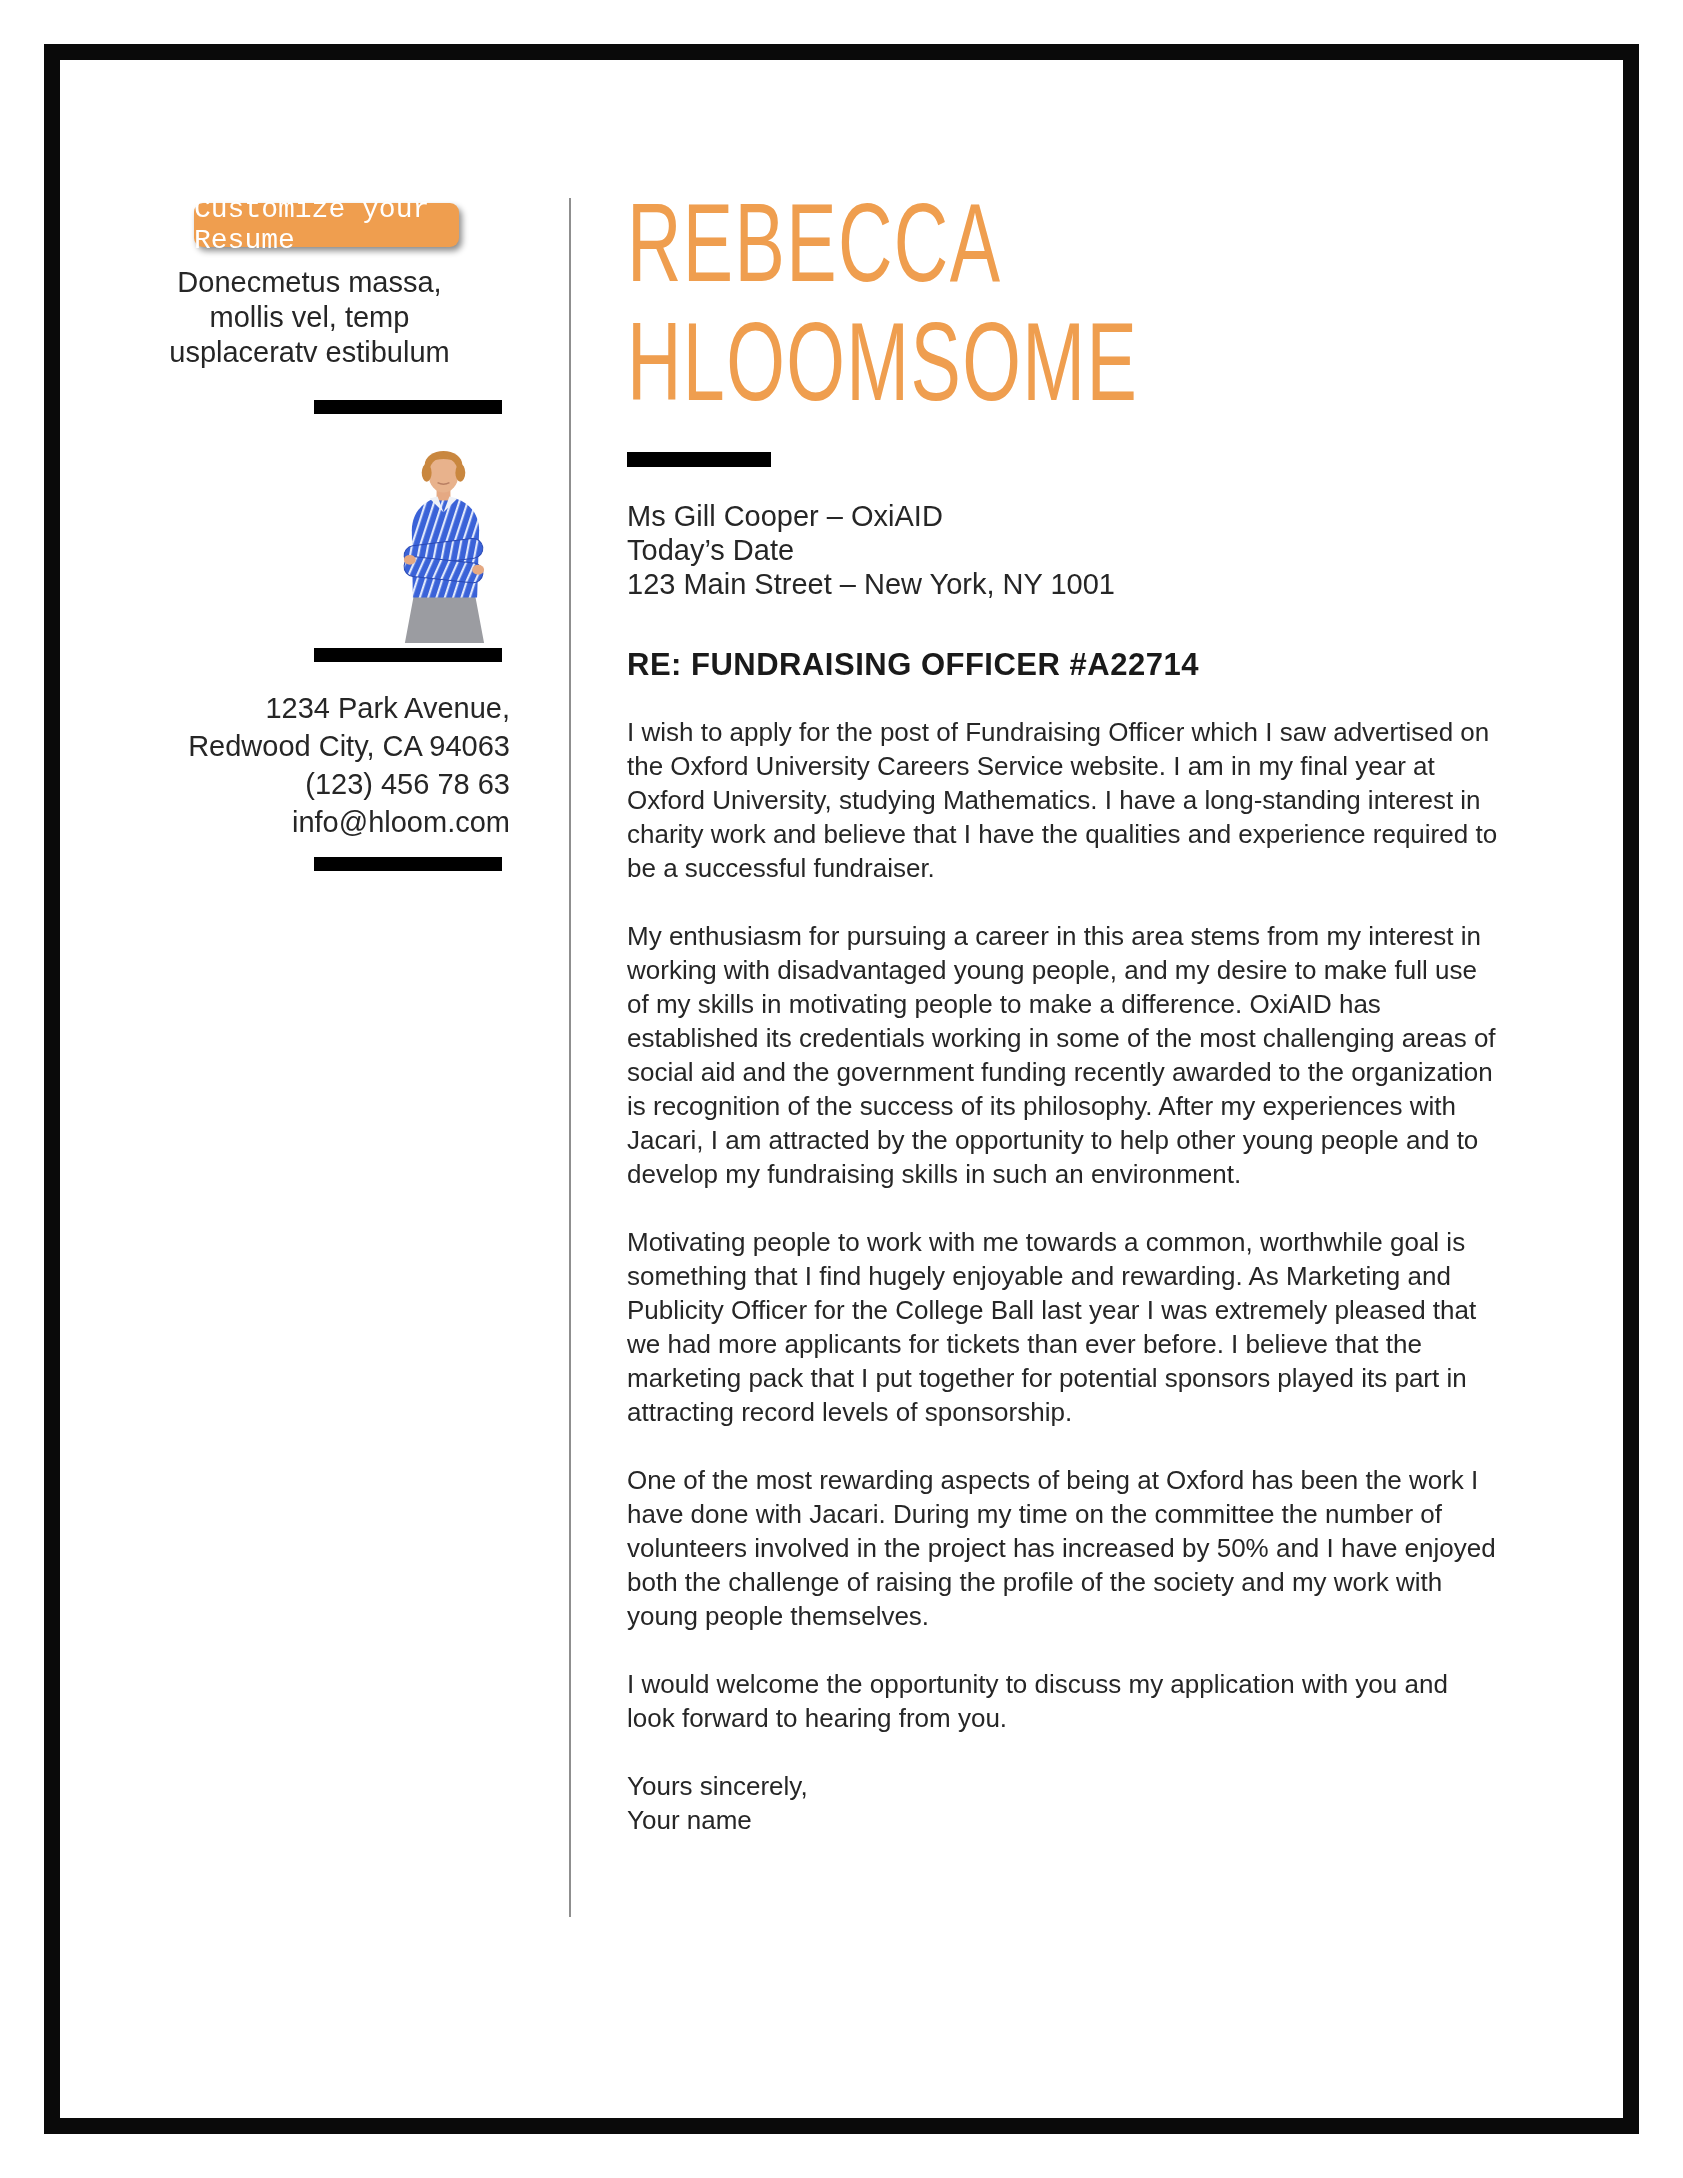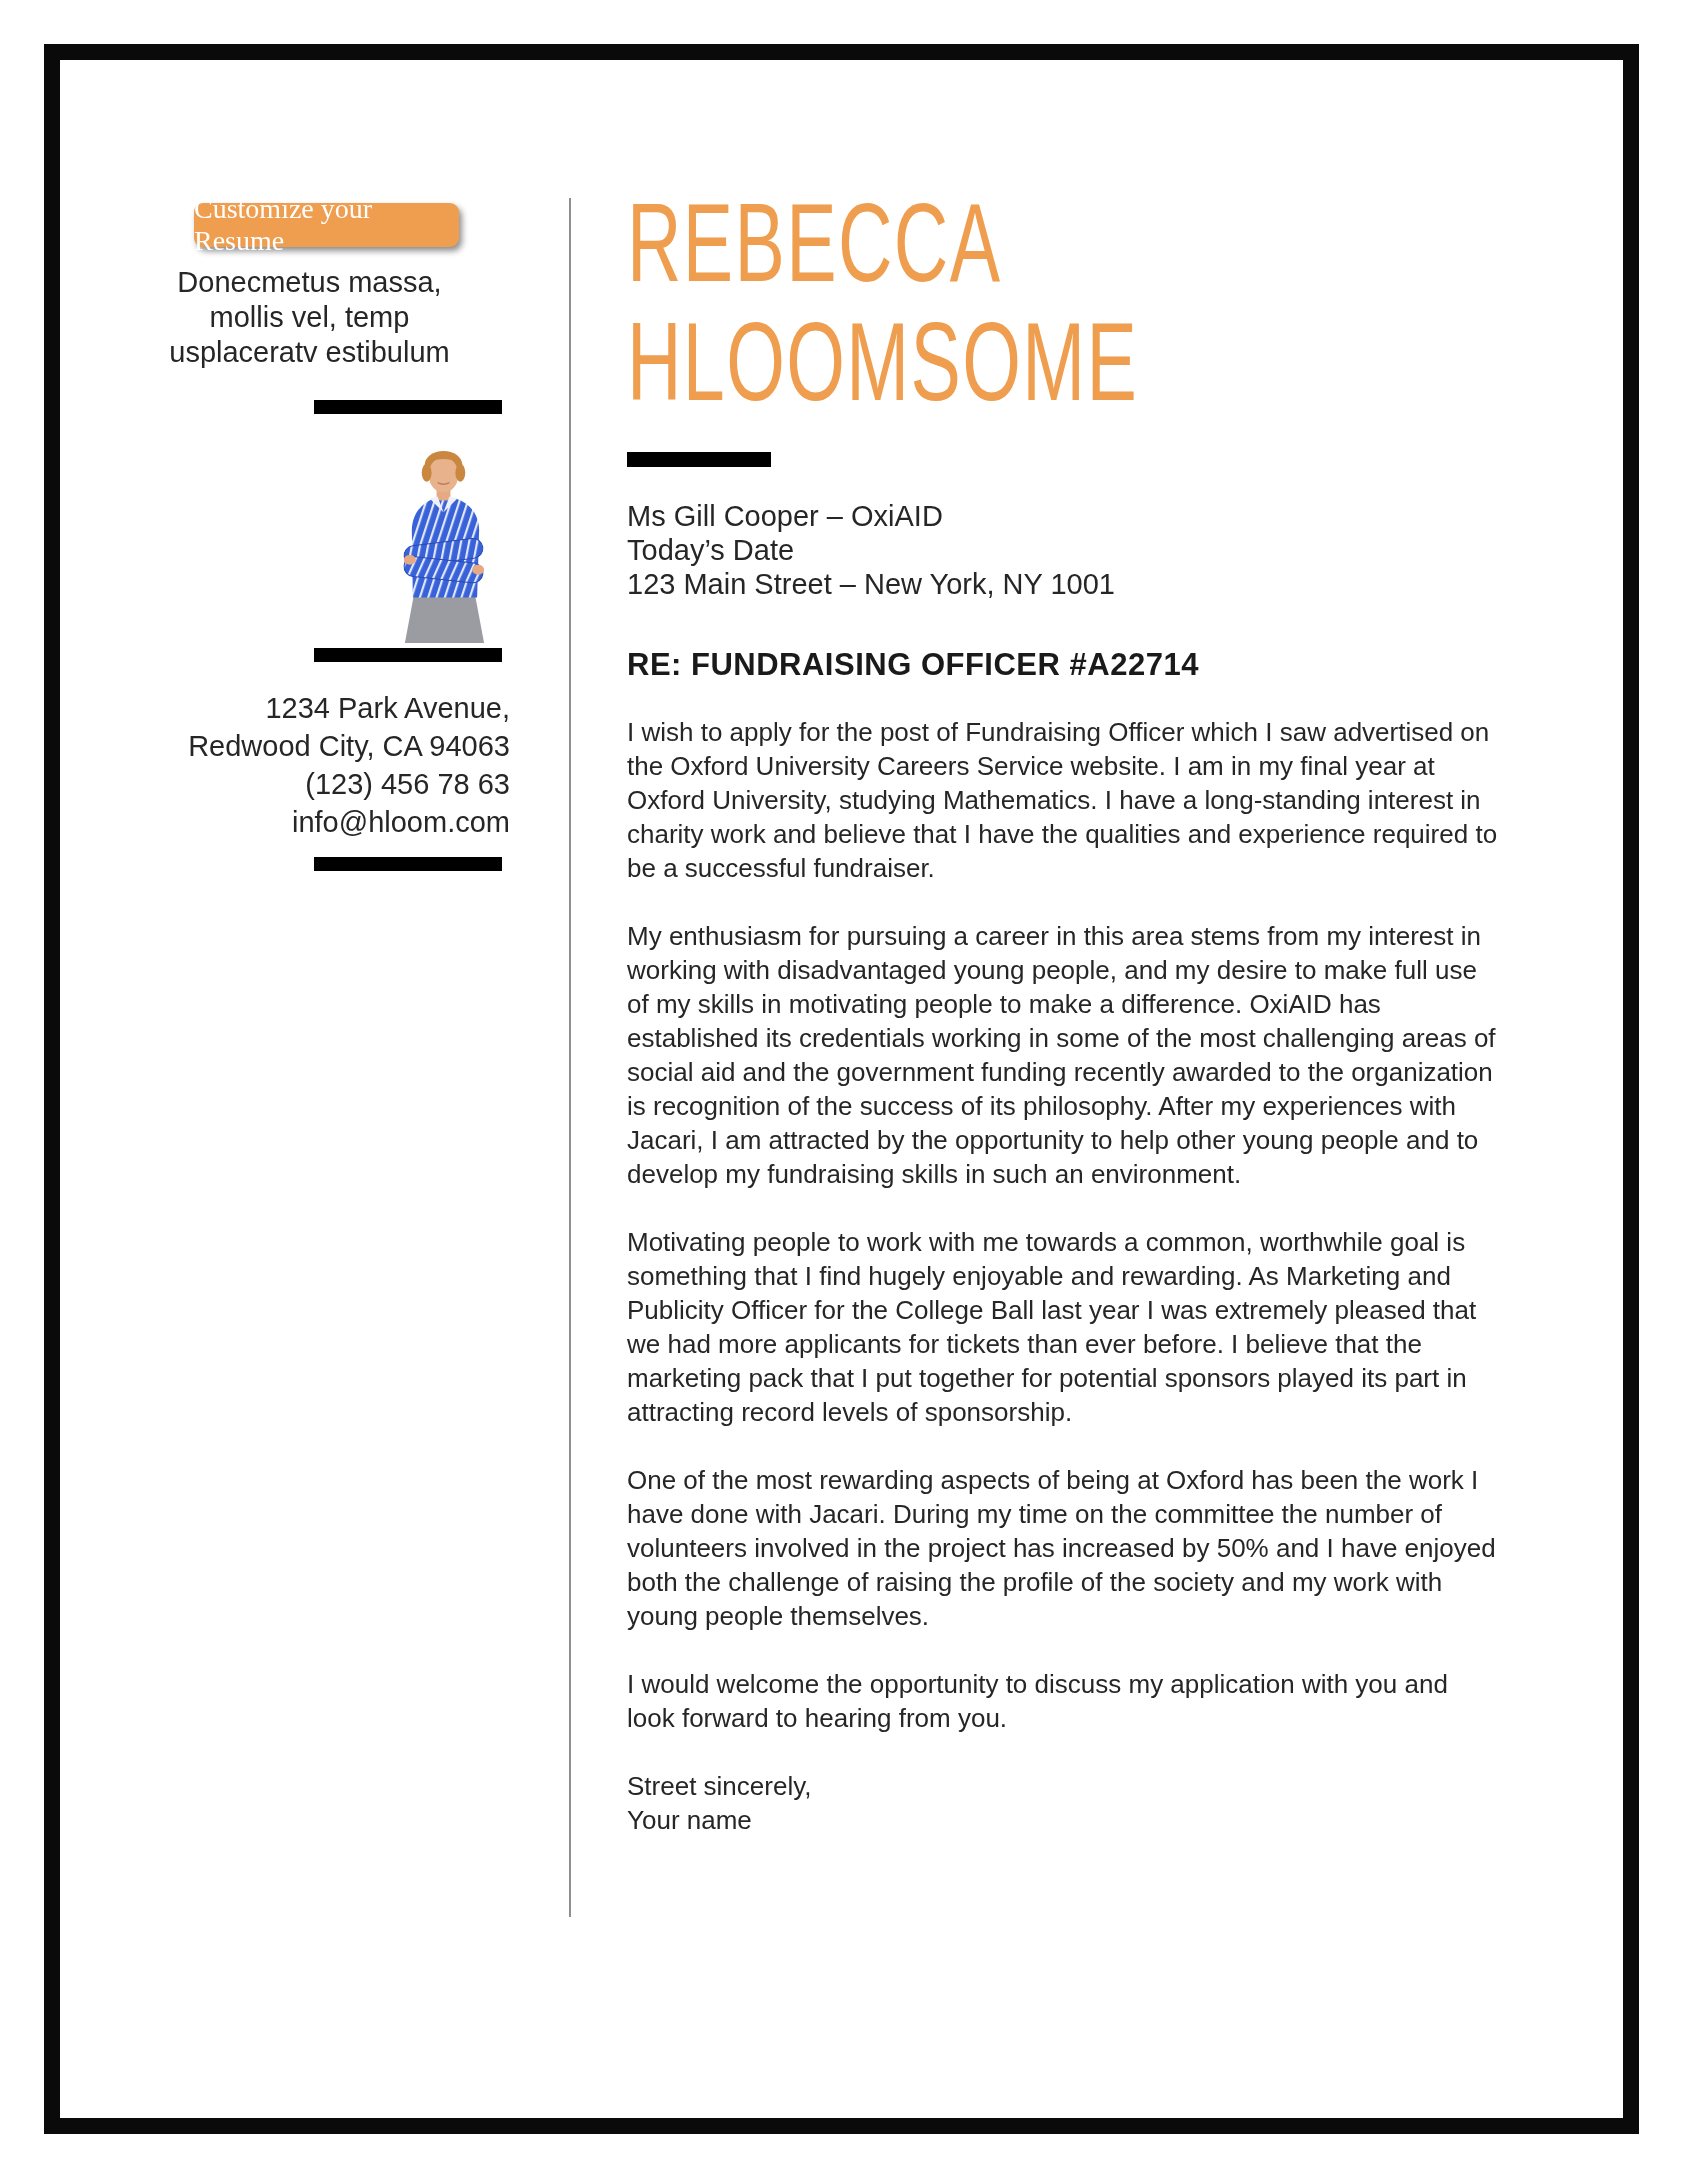--- a/index.html
+++ b/index.html
@@ -10,21 +10,21 @@
   .frame {
     position:absolute; left:44px; top:44px; right:44px; bottom:44px;
     border:16px solid #0a0a0a;
   }
   
   .badge {
     position:absolute; left:194px; top:203px; width:265px; height:44px;
     background:#ef9e4f; border-radius:9px;
     box-shadow:3px 4px 6px rgba(0,0,0,.45);
     display:flex; align-items:center; justify-content:center;
-    font-family:Liberation Serif, serif; font-size:28px; color:#ffffff;
+    font-family:Liberation Mono, monospace; font-size:28px; color:#ffffff;
   }
   .tagline {
     position:absolute; left:109px; top:265px; width:401px;
     text-align:center; font-size:29px; line-height:35px; color:#262626;
   }
   .bar { position:absolute; background:#000000; }
   .bar1 { left:314px; top:400px; width:188px; height:14px; }
   .bar2 { left:314px; top:648px; width:188px; height:14px; }
   .bar3 { left:314px; top:857px; width:188px; height:14px; }
   .photo { position:absolute; left:392px; top:449px; width:103px; height:194px; }
@@ -131,18 +131,18 @@
 
     <div class="body-text">
       <p>I wish to apply for the post of Fundraising Officer which I saw advertised on the Oxford University Careers Service website. I am in my final year at Oxford University, studying Mathematics. I have a long-standing interest in charity work and believe that I have the qualities and experience required to be a successful fundraiser.</p>
       <p>My enthusiasm for pursuing a career in this area stems from my interest in working with disadvantaged young people, and my desire to make full use of my skills in motivating people to make a difference. OxiAID has established its credentials working in some of the most challenging areas of social aid and the government funding recently awarded to the organization is recognition of the success of its philosophy. After my experiences with Jacari, I am attracted by the opportunity to help other young people and to develop my fundraising skills in such an environment.</p>
       <p>Motivating people to work with me towards a common, worthwhile goal is something that I find hugely enjoyable and rewarding. As Marketing and Publicity Officer for the College Ball last year I was extremely pleased that we had more applicants for tickets than ever before. I believe that the marketing pack that I put together for potential sponsors played its part in attracting record levels of sponsorship.</p>
       <p>One of the most rewarding aspects of being at Oxford has been the work I have done with Jacari. During my time on the committee the number of volunteers involved in the project has increased by 50% and I have enjoyed both the challenge of raising the profile of the society and my work with young people themselves.</p>
       <p>I would welcome the opportunity to discuss my application with you and look forward to hearing from you.</p>
     </div>
 
     <div class="closing">
-      <div>Street sincerely,</div>
+      <div>Yours sincerely,</div>
       <div>Your name</div>
     </div>
   </div>
 </div>
 
 
 </body></html>

